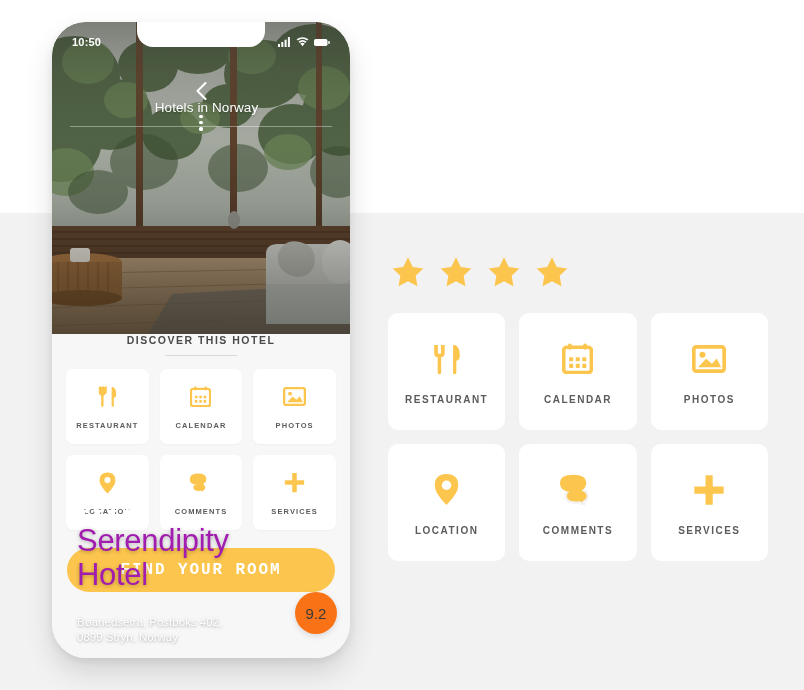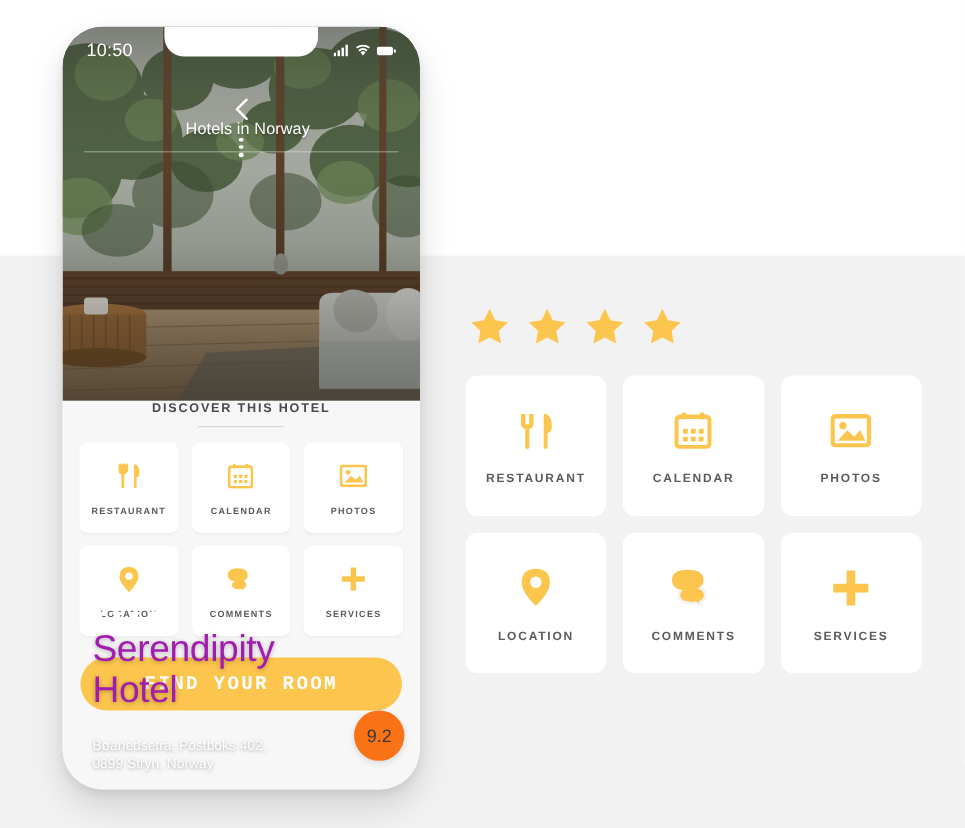--- a/index.html
+++ b/index.html
@@ -87,22 +87,22 @@
     left: 0; top: 0;
     width: 298px; height: 34px;
     display: flex;
     align-items: center;
     justify-content: space-between;
     padding: 0 20px;
     z-index: 8;
     color: #ffffff;
   }
   .status-time {
-    font-size: 15px;
-    font-weight: normal;
+    font-size: 11px;
+    font-weight: bold;
     letter-spacing: 0.2px;
     margin-top: 6px;
   }
   .status-icons {
     display: flex;
     align-items: center;
     gap: 5px;
     margin-top: 6px;
   }
 

